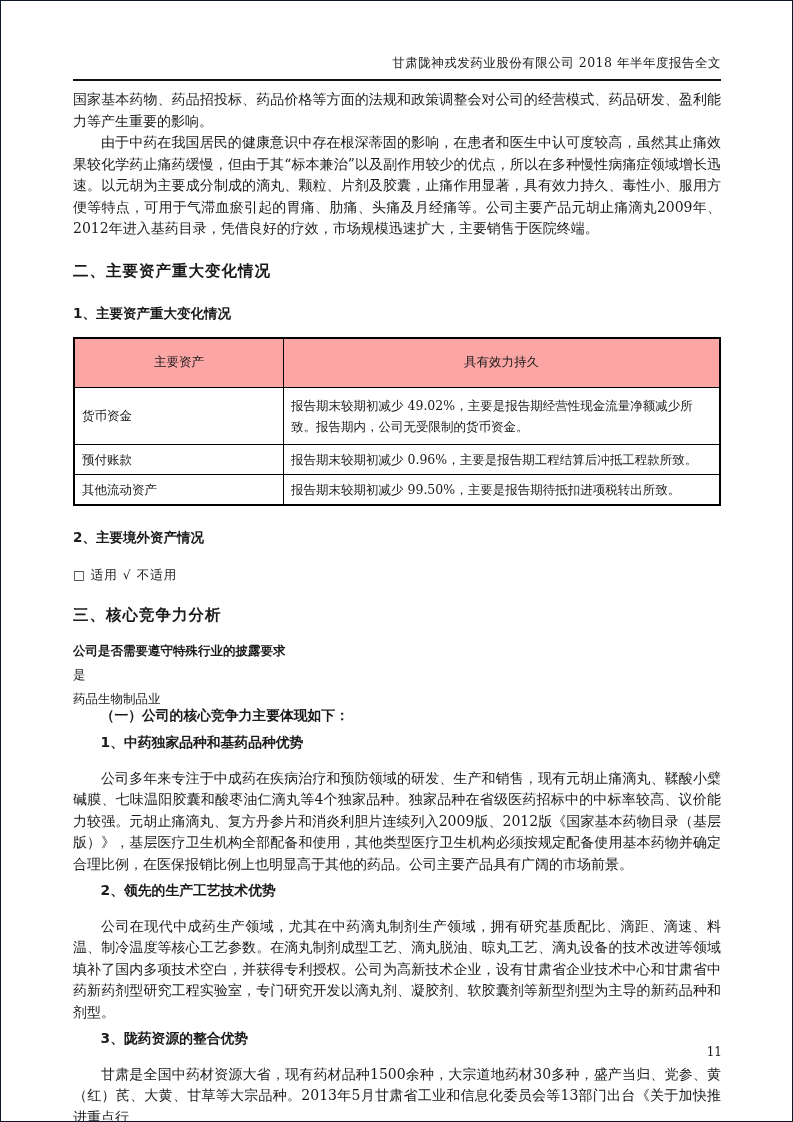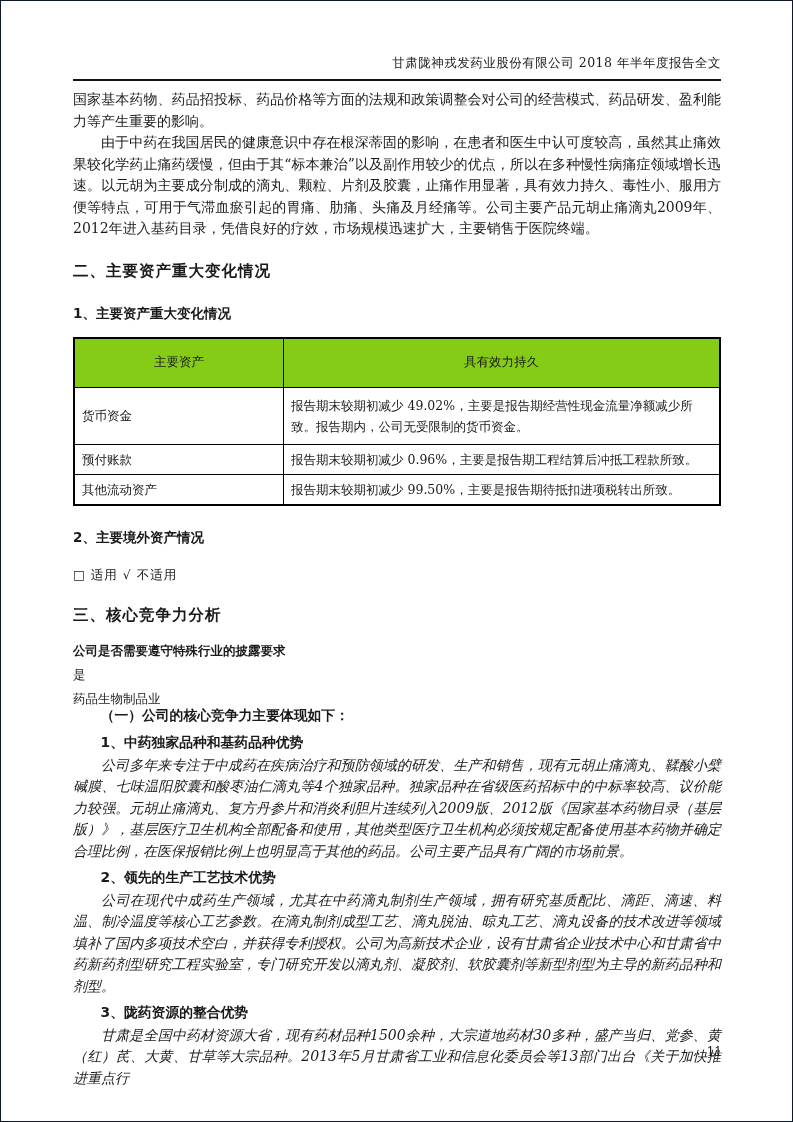--- a/index.html
+++ b/index.html
@@ -45,21 +45,21 @@
     margin:23px 0 0 0;
   }
   table.assets{
     width:100%;
     margin-top:14px;
     border-collapse:collapse;
     border:2px solid #000;
     font-size:12.5px;
   }
   table.assets th{
-    background:#84cc16;
+    background:#fca5a5;
     font-weight:normal;
     height:46px;
     text-align:center;
     border:1px solid #000;
   }
   table.assets td{
     border:1px solid #000;
     padding:4px 7px;
     line-height:21px;
     text-align:left;
@@ -80,21 +80,21 @@
   }
   .item-title{
     font-family:"DejaVu Sans","Liberation Sans",sans-serif;
     font-weight:bold;
     font-size:13.8px;
     line-height:21.5px;
     text-indent:2em;
     margin:5px 0 0 0;
   }
   .item-title.lead{margin-top:0;font-family:Liberation Mono, monospace;}
-  .item-body{margin-top:1px;font-style:italic;}
+  .item-body{margin-top:14px;}
   .page-number{
     position:absolute;
     right:70px;
     bottom:62px;
     font-size:12px;
   }
 </style>
 </head>
 <body>
 

